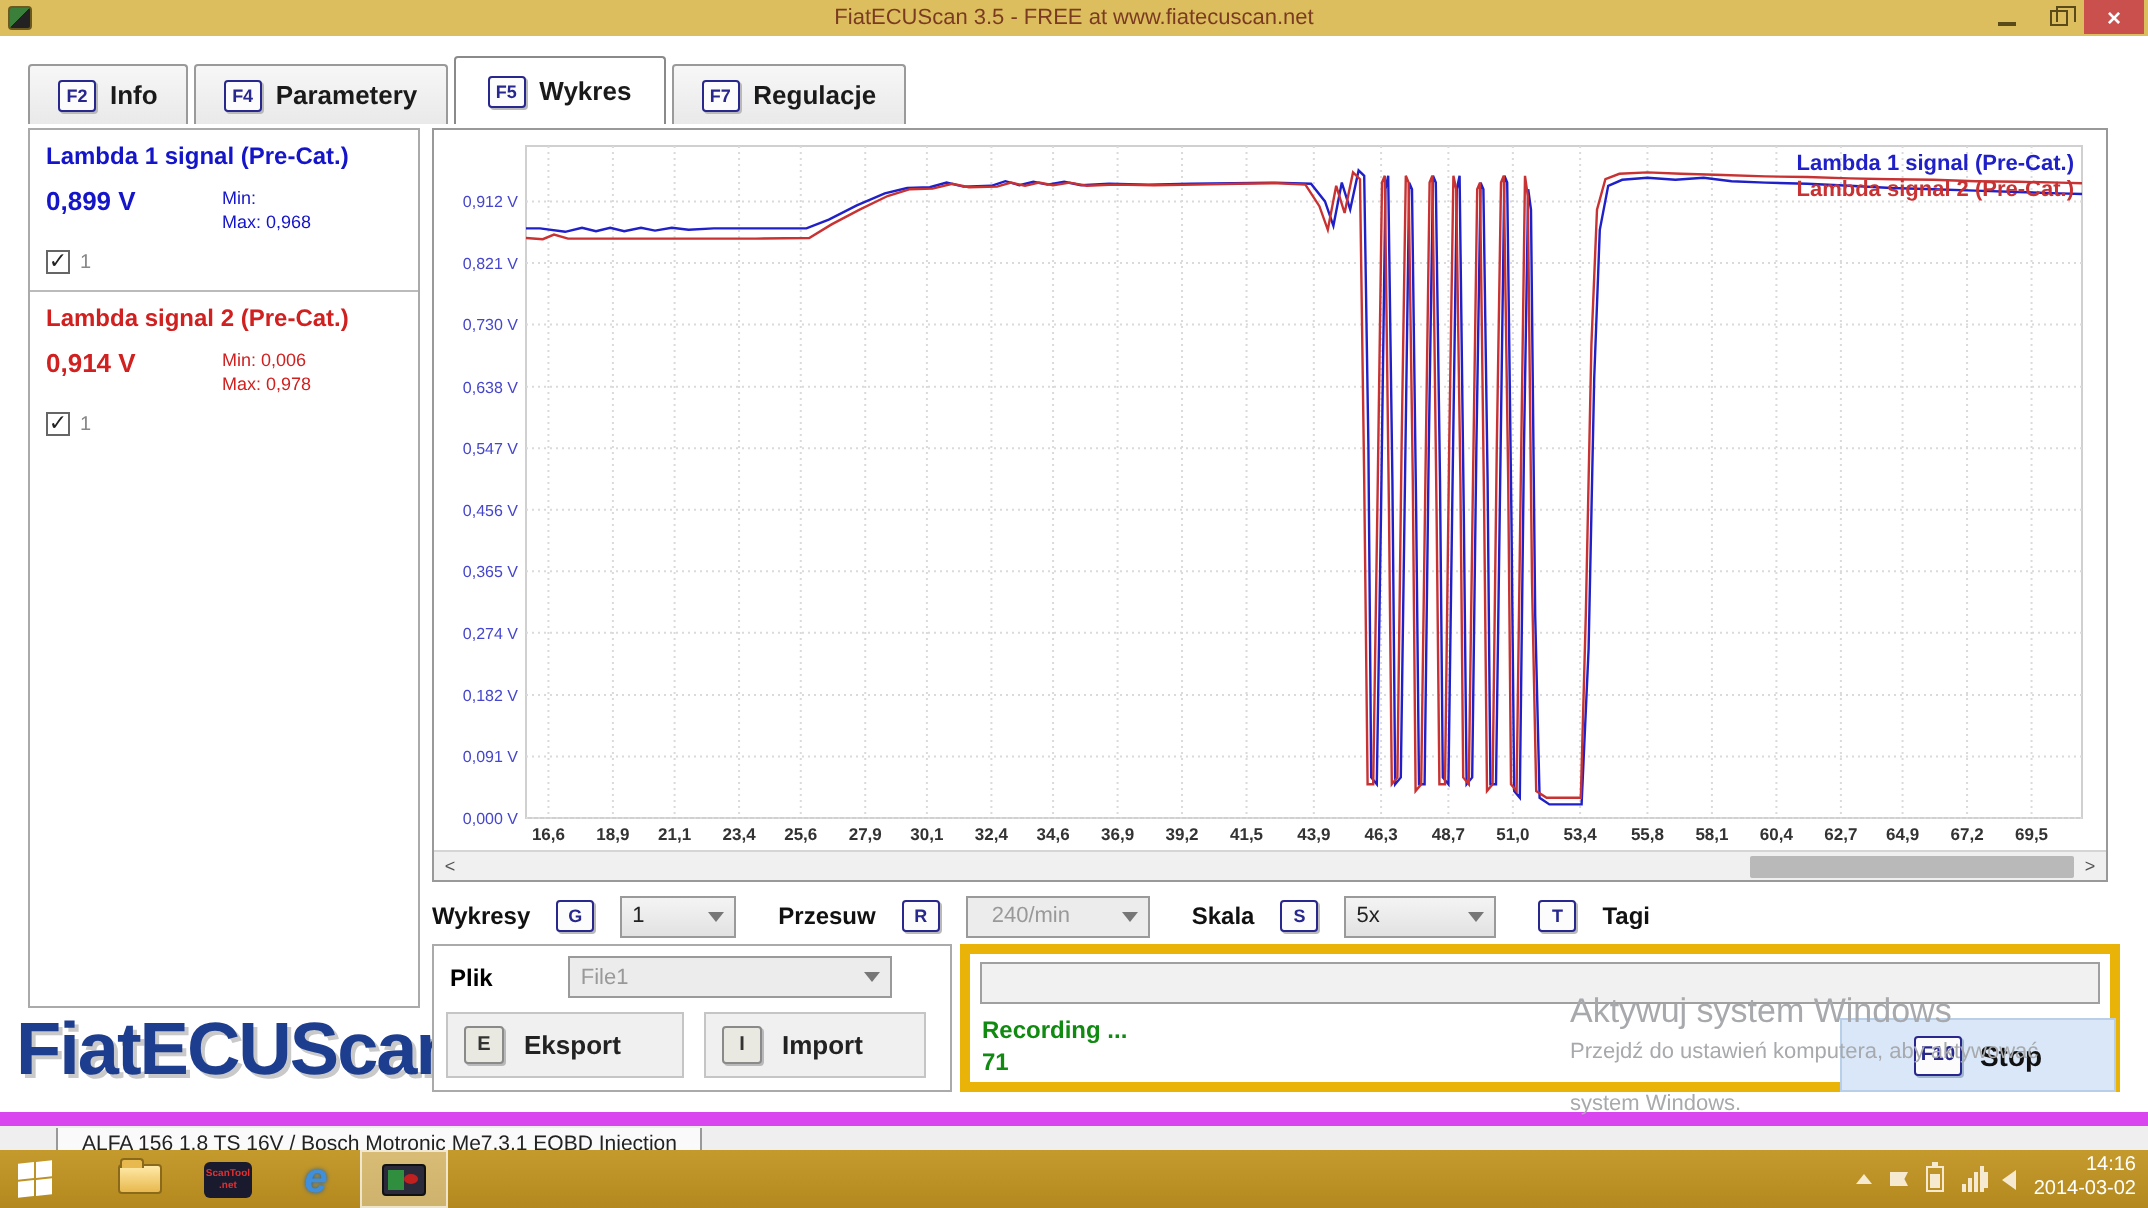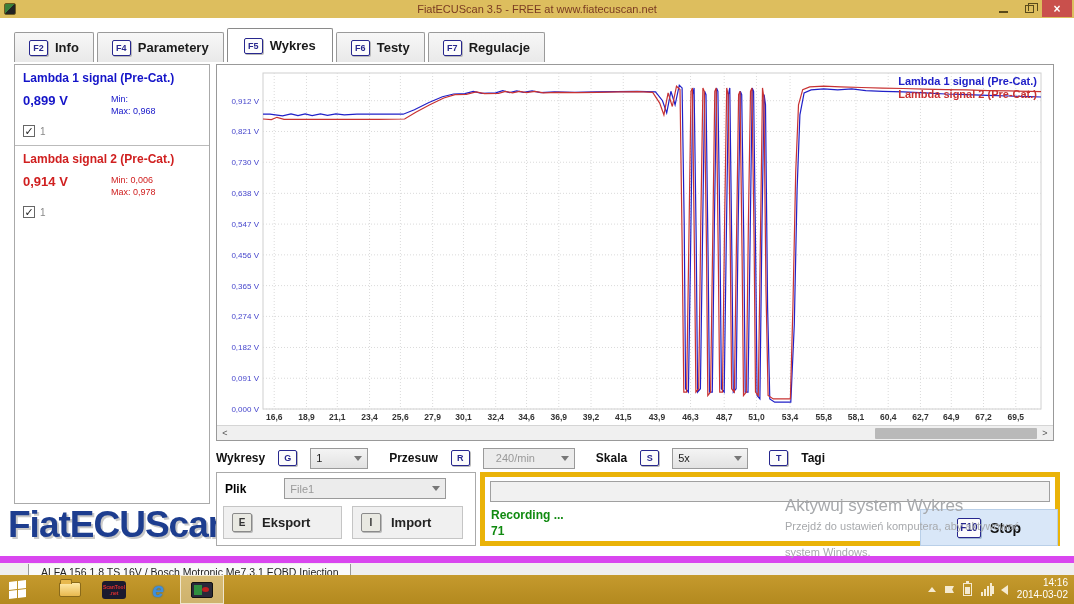--- a/index.html
+++ b/index.html
@@ -176,24 +176,20 @@
     <span class="fkey">F2</span>
     <span class="tab-label">Info</span>
   </div>
   <div class="tab">
     <span class="fkey">F4</span>
     <span class="tab-label">Parametery</span>
   </div>
   <div class="tab active">
     <span class="fkey">F5</span>
     <span class="tab-label">Wykres</span>
-  </div>
-  <div class="tab">
-    <span class="fkey">F6</span>
-    <span class="tab-label">Testy</span>
   </div>
   <div class="tab">
     <span class="fkey">F7</span>
     <span class="tab-label">Regulacje</span>
   </div>
 </div>
 
 <div class="left-panel">
   <div class="signal-block">
     <div class="signal-name sig-blue">Lambda 1 signal (Pre-Cat.)</div>
@@ -361,21 +357,21 @@
   <div class="progress"></div>
   <div class="rec-status">Recording ...</div>
   <div class="rec-count">71</div>
   <div class="stop-btn">
     <span class="fkey">F10</span>
     <span class="stop-label">Stop</span>
   </div>
 </div>
 
 <div class="watermark">
-  <div class="wm-line1">Aktywuj system Wykres</div>
+  <div class="wm-line1">Aktywuj system Windows</div>
   <div class="wm-line2">Przejdź do ustawień komputera, aby aktywować</div>
   <div class="wm-line3">system Windows.</div>
 </div>
 
 <div class="statusbar">
   <div class="status-tab">ALFA 156 1.8 TS 16V / Bosch Motronic Me7.3.1 EOBD Injection</div>
 </div>
 
 <div class="taskbar">
   <div class="start-btn">

